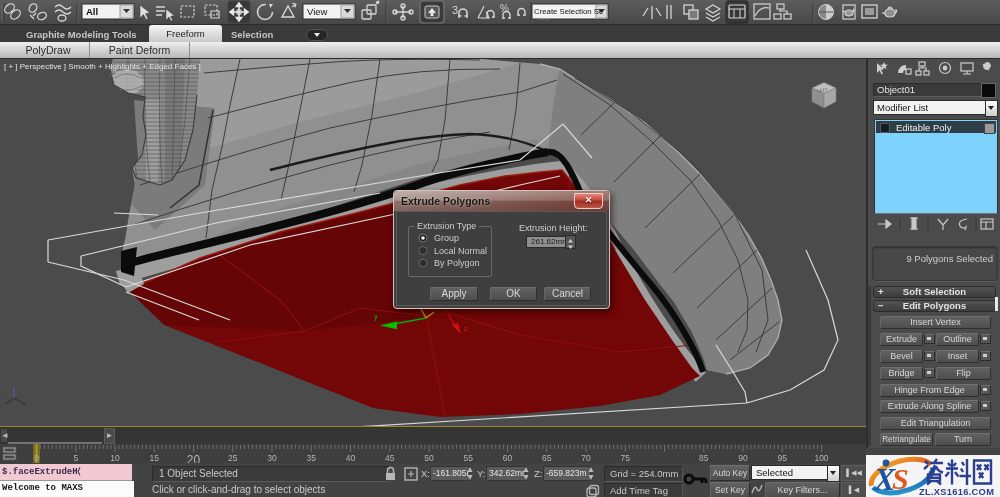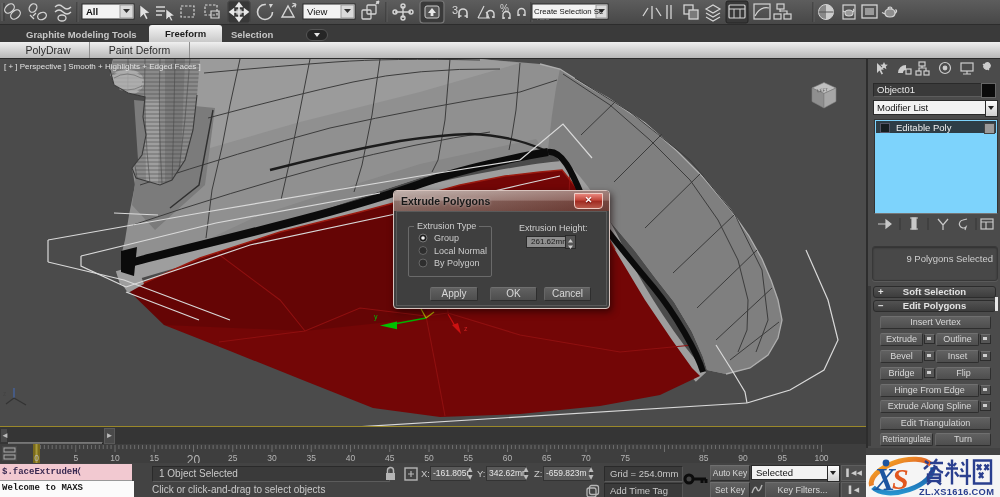--- a/index.html
+++ b/index.html
@@ -149,21 +149,21 @@
 
   <rect x="862" y="5" width="15" height="13" fill="none" stroke="#d5d5d5" stroke-width="1.3"></rect>
   <rect x="865" y="8" width="9" height="7" fill="#9a9a9a"></rect>
 
   <path d="M890 17 q-5 0 -5 -4 q0 -4 5 -4 q5 0 5 4 q0 4 -5 4 z M885 14 l-3 -1.5 M895 13.5 q3 -2.5 0.5 -4 M888 9 q0 -2 2 -2 q2 0 2 2" stroke="#d5d5d5" stroke-width="1.2" fill="#8e8e8e"></path>
 </svg>
 </div>
 
 <div class="abs" style="left:0;top:25px;width:1000px;height:17px;background:#3a3a3a;">
   <div class="abs" style="left:26px;top:4px;width:140px;font-size:9.5px;font-weight:bold;color:#c6c6c6;white-space:nowrap;">Graphite Modeling Tools</div>
-  <div class="abs" style="left:149px;top:0px;width:73px;height:17px;background:linear-gradient(180deg,#f5f5f5,#c9c9c9);border-radius:3px 3px 0 0;text-align:center;font-size:9.5px;font-weight:bold;color:#1c1c1c;line-height:17px;">Freeform</div>
+  <div class="abs" style="left:149px;top:0px;width:73px;height:17px;background:linear-gradient(180deg,#f5f5f5,#c9c9c9);border-radius:3px 3px 0 0;text-align:center;font-size:9.5px;font-weight:normal;color:#1c1c1c;line-height:17px;">Freeform</div>
   <div class="abs" style="left:231px;top:4px;font-size:9.5px;font-weight:bold;color:#c6c6c6;">Selection</div>
   <div class="abs" style="left:306px;top:4px;width:20px;height:10px;background:#262626;border:1px solid #555;border-radius:6px;">
     <div class="abs" style="left:7px;top:3px;width:0;height:0;border:3px solid transparent;border-top:4px solid #e8e8e8;"></div>
   </div>
 </div>
 
 <div class="abs" style="left:0;top:42px;width:1000px;height:17px;background:linear-gradient(180deg,#efefef,#b7b7b7);border-bottom:1px solid #2a2a2a;box-sizing:border-box;">
   <div class="abs" style="left:7px;top:0;width:82px;height:16px;border-right:1px solid #909090;text-align:center;font-size:10.5px;color:#2a2a2a;line-height:16px;">PolyDraw</div>
   <div class="abs" style="left:90px;top:0;width:99px;height:16px;border-right:1px solid #909090;text-align:center;font-size:10.5px;color:#2a2a2a;line-height:16px;">Paint Deform</div>
 </div>

